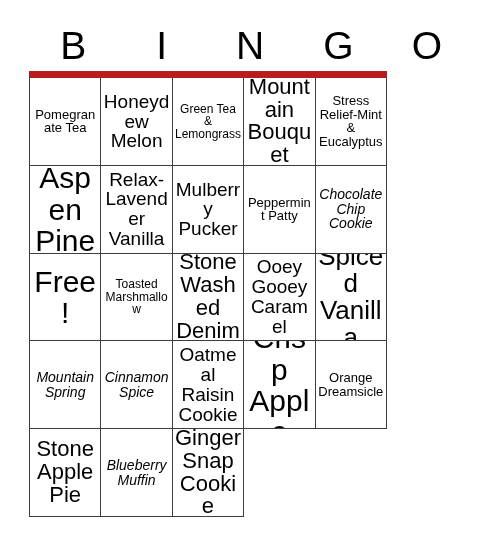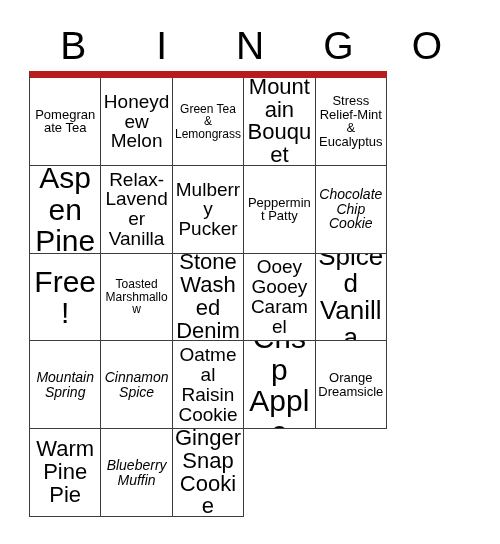--- a/index.html
+++ b/index.html
@@ -160,21 +160,21 @@
       <div class="bingo-cell">
         <span class="cell-text fs-m">Oatmeal Raisin Cookie</span>
       </div>
       <div class="bingo-cell">
         <span class="cell-text fs-xxl">Crisp Apple</span>
       </div>
       <div class="bingo-cell">
         <span class="cell-text fs-xs">Orange Dreamsicle</span>
       </div>
       <div class="bingo-cell">
-        <span class="cell-text fs-l">Warm Pine Pie</span>
+        <span class="cell-text fs-l">Stone Apple Pie</span>
       </div>
       <div class="bingo-cell">
         <span class="cell-text fs-s">Blueberry Muffin</span>
       </div>
       <div class="bingo-cell">
         <span class="cell-text fs-l">Ginger Snap Cookie</span>
       </div>
     </div>
 
 </div>

